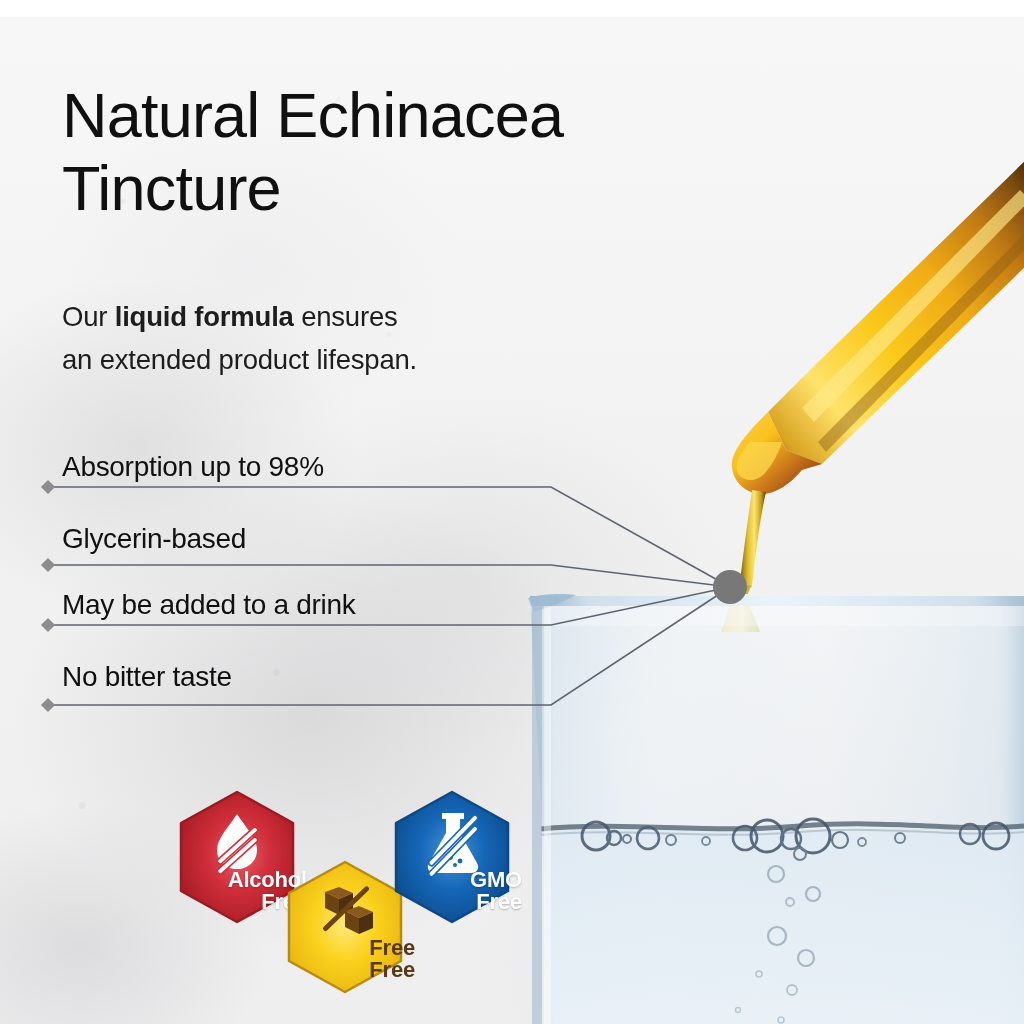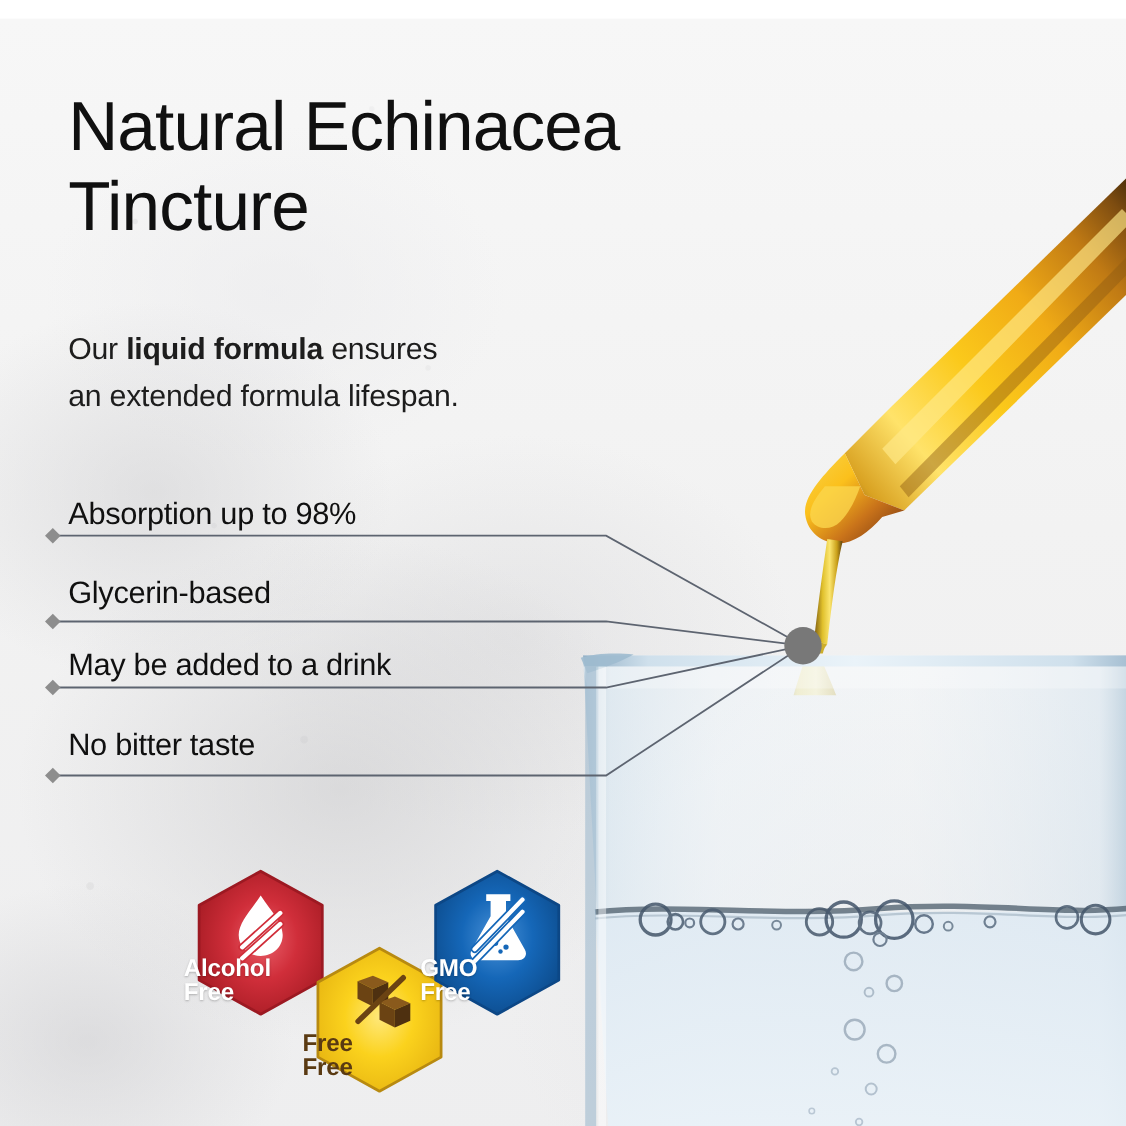--- a/index.html
+++ b/index.html
@@ -71,21 +71,21 @@
 
   
   .dropper { position:absolute; left:690px; top:95px; width:340px; height:520px; }
 
   
   .badges { position:absolute; left:62px; top:760px; width:480px; height:225px; }
   .badge { position:absolute; }
   .badge .hexsvg { display:block; }
   .badge .btxt {
     position:absolute; left:0; right:0;
-    text-align:left; font-weight:700;
+    text-align:right; font-weight:700;
     line-height:1.02; letter-spacing:-.2px;
     pointer-events:none;
   }
 </style>
 </head>
 <body>
 
 <div id="stage">
 
   <div class="bg-base"></div>
@@ -210,21 +210,21 @@
       <circle cx="281" cy="438" r="3" fill="none" stroke="#96a8ba" stroke-width="1.6"></circle>
       <circle cx="238" cy="428" r="2.5" fill="none" stroke="#9cadbe" stroke-width="1.4"></circle>
     </g>
   </svg>
 
   <div class="headline">Natural Echinacea
 Tincture</div>
 
   <div class="subhead">
     <span>Our </span><b>liquid formula</b><span> ensures</span><br>
-    <span>an extended formula lifespan.</span>
+    <span>an extended product lifespan.</span>
   </div>
 
   <svg id="leaders" viewBox="0 0 1024 1024">
     <g stroke="#5d6470" stroke-width="1.6" fill="none">
       <path d="M 48 470 L 551 470 L 730 570"></path>
       <path d="M 48 548 L 551 548 L 730 570"></path>
       <path d="M 48 608 L 551 608 L 730 570"></path>
       <path d="M 48 688 L 551 688 L 730 570"></path>
     </g>
     <g fill="#8d8d8d">

